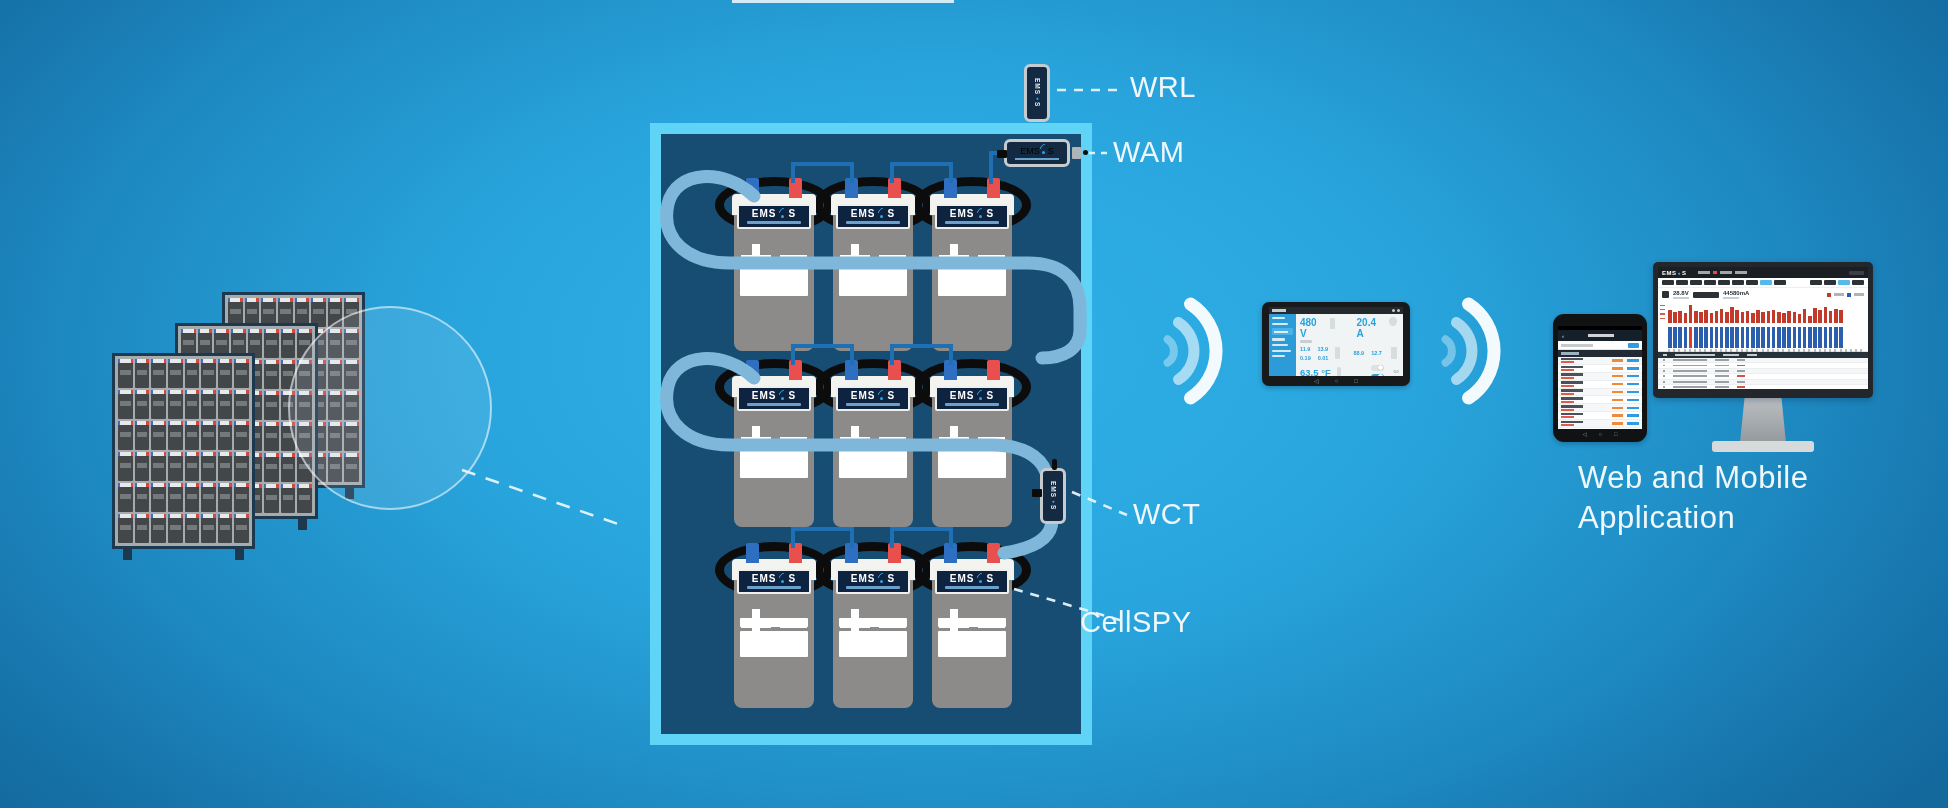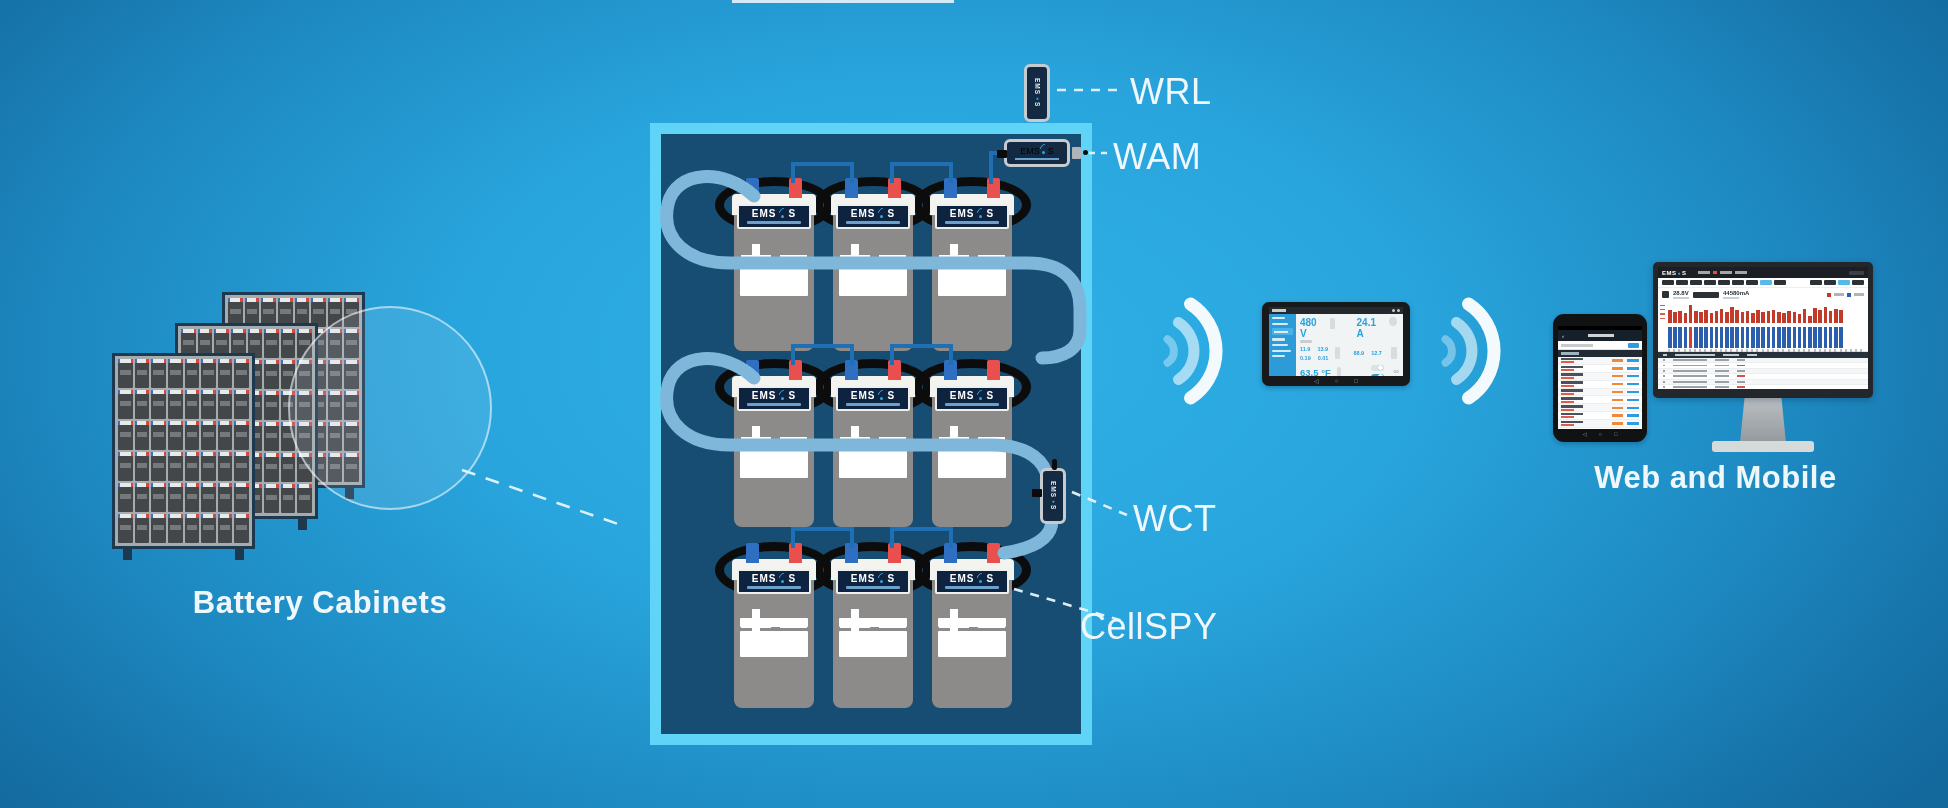--- a/index.html
+++ b/index.html
@@ -14,21 +14,21 @@
   .cabinet{position:absolute;width:143px;height:196px;background:#a6abad;border:3px solid #1c3950;
     display:grid;grid-template-columns:repeat(8,1fr);grid-template-rows:repeat(6,1fr);gap:2px;padding:3px;}
   .cell{position:relative;background:#43474a;border-radius:1px;overflow:hidden;}
   .cell::before{content:'';position:absolute;top:0;left:0;right:0;height:4px;
     background:linear-gradient(90deg,#3e6fc0 0 2px,#e8eaea 2px calc(100% - 2.5px),#d44a42 calc(100% - 2.5px));}
   .cell::after{content:'';position:absolute;top:11px;left:2px;right:2px;height:5px;background:#74797c;}
   .leg{position:absolute;bottom:-14px;width:9px;height:14px;background:#1c3950;}
   .leg.l{left:8px;} .leg.r{right:8px;}
   #magnifier{position:absolute;left:288px;top:306px;width:204px;height:204px;border-radius:50%;
     border:2px solid rgba(255,255,255,.55);background:rgba(205,235,250,.13);}
-  .caption{position:absolute;color:#eef7fb;font-weight:700;letter-spacing:.5px;text-align:center;}
+  .caption{position:absolute;color:#eef7fb;font-weight:400;letter-spacing:.5px;text-align:left;}
   #caption-left{left:140px;top:585px;width:360px;font-size:31px;}
   #caption-right{left:1578px;top:458px;width:275px;font-size:31px;line-height:40px;}
 
   
   #panel{position:absolute;left:650px;top:123px;width:442px;height:622px;background:#174d73;border:11px solid #60d4f6;}
   #batteries{position:absolute;left:0;top:0;width:100%;height:100%;}
   .bat{position:absolute;width:84px;}
   .bat .arc{position:absolute;left:-17px;top:-1px;width:118px;height:56px;border:9px solid #0c0c0c;border-radius:50%;}
   .bat .cap{position:absolute;left:0;top:16px;width:84px;height:21px;background:#f3f3f0;border-radius:4px 4px 0 0;z-index:2;}
   .bat .body{position:absolute;left:2px;top:37px;width:80px;background:#8c8b89;border-radius:0 0 8px 8px;z-index:2;}
@@ -57,21 +57,21 @@
   #wct-device{left:1040px;top:468px;height:56px;}
   .antenna{position:absolute;left:9px;top:-12px;width:5px;height:11px;background:#0b0b0b;border-radius:2px;}
   .stub{position:absolute;left:-11px;top:18px;width:10px;height:8px;background:#0b0b0b;border-radius:1px;}
   #wam-device{position:absolute;left:1004px;top:139px;width:66px;height:28px;background:#132a42;border:3px solid #c6cbd0;
     border-radius:6px;display:flex;flex-direction:column;align-items:center;justify-content:center;gap:2px;z-index:6;}
   #wam-device .brand{font-size:9px;}
   #wam-device .sub{width:44px;height:2.5px;background:rgba(122,182,228,.85);}
   #wam-device .stub{left:-10px;top:8px;}
   .wam-conn{position:absolute;left:1072px;top:147px;width:9px;height:12px;background:#aeb4b8;border-radius:1px;z-index:6;}
   .wam-dot{position:absolute;left:1083px;top:150px;width:5px;height:5px;background:#0b0b0b;border-radius:50%;z-index:6;}
-  .biglabel{position:absolute;color:#f0f7fb;font-size:36px;font-weight:300;letter-spacing:.5px;z-index:6;}
+  .biglabel{position:absolute;color:#f0f7fb;font-size:29px;font-weight:300;letter-spacing:.5px;z-index:6;}
   #overlay{position:absolute;left:0;top:0;pointer-events:none;z-index:5;}
 
   
   #tablet{position:absolute;left:1262px;top:302px;width:148px;height:84px;background:#17191b;border-radius:7px;
     box-shadow:0 2px 5px rgba(0,30,60,.3);z-index:7;}
   .t-screen{position:absolute;left:7px;top:5px;width:134px;height:69px;background:#f1f4f5;overflow:hidden;}
   .t-top{height:7px;background:#24292e;display:flex;align-items:center;padding:0 3px;gap:2px;}
   .t-top .bar{background:rgba(255,255,255,.75);}
   .t-body{display:flex;height:62px;}
   .t-side{width:27px;background:#2d9bd8;padding:3px 3px;display:flex;flex-direction:column;gap:3.2px;}
@@ -311,21 +311,20 @@
         <div class="cell"></div>
         <div class="cell"></div>
         <div class="cell"></div>
         <div class="cell"></div>
         <div class="cell"></div>
         <div class="leg l"></div>
         <div class="leg r"></div>
       </div>
     </div>
   <div id="magnifier"></div>
-  <div id="caption-left" class="caption">Battery Cabinets</div>
 
   <div id="panel"></div>
   <div id="batteries">
       <div class="bat" style="left: 732px; top: 178px;">
         <div class="arc"></div>
         <div class="cap"></div>
         <div class="body" style="height: 136px;"></div>
         <div class="term b"></div>
         <div class="term r"></div>
         <div class="ems">
@@ -565,21 +564,21 @@
             <div class="bar" style="width: 19px; height: 2.4px; border-radius: 1px;"></div>
             <div class="bar" style="width: 13px; height: 2.4px; border-radius: 1px;"></div>
           </div>
         <div class="t-main">
           <div style="display:flex;align-items:flex-start;gap:8px;">
             <div>
               <div class="t-big" style="font-size:10px;">480 V</div>
               <div class="t-sub" style="width:12px;margin-top:1px;"></div>
             </div>
             <div class="mini" style="width:5px;height:11px;margin-top:1px;"></div>
-            <div class="t-big" style="font-size:10px;margin-left:14px;">24.1 A</div>
+            <div class="t-big" style="font-size:10px;margin-left:14px;">20.4 A</div>
             <div class="mini" style="width:9px;height:9px;border-radius:50%;margin-left:auto;margin-right:2px;"></div>
           </div>
           <div style="display:flex;align-items:center;gap:7px;margin-top:3px;">
             <div>
               <div style="display:flex;gap:7px;">
                   <span class="pairv">11.9</span>
                   <span class="pairv">13.9</span>
                 </div>
               <div style="display:flex;gap:7px;margin-top:3px;">
                   <span class="pairv">0.19</span>
@@ -904,14 +903,15 @@
     </div>
     <div class="p-nav">
         <span>◁</span>
         <span>○</span>
         <span>□</span>
       </div>
   </div>
 
   <div id="caption-right" class="caption">
     <div>Web and Mobile</div>
+    <div>Application</div>
   </div>
 </div>
 
 </body></html>

